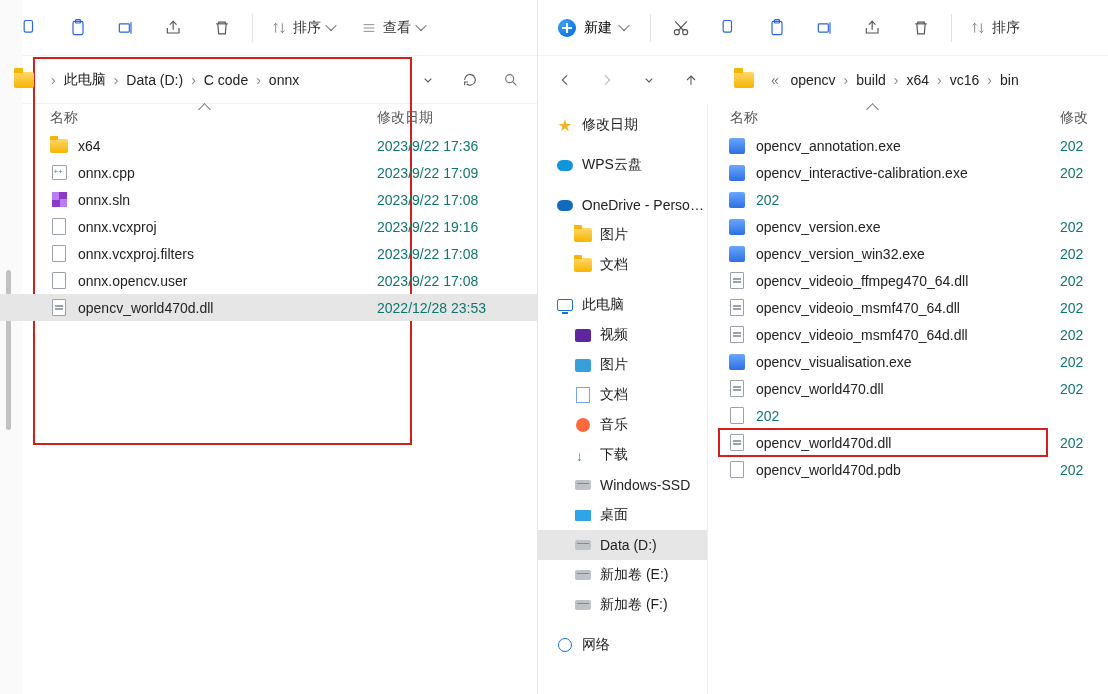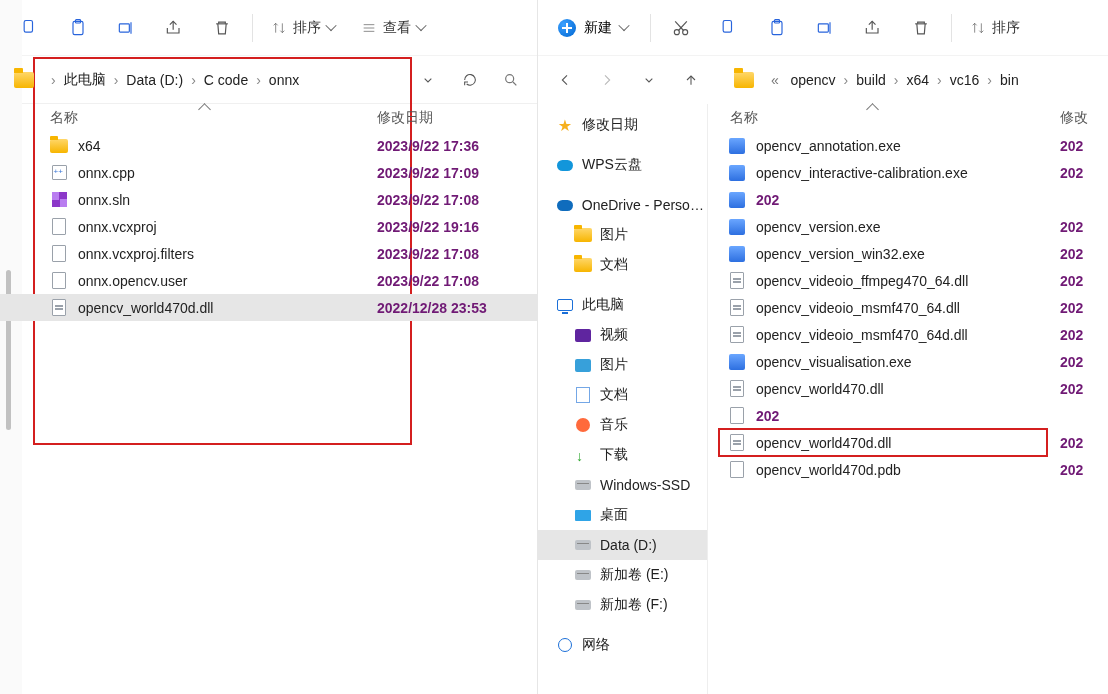--- a/index.html
+++ b/index.html
@@ -45,21 +45,21 @@
   .cols { height:28px; display:flex; align-items:center; color:#555; font-size:13px; position:relative; }
   .cols .c1 { padding-left:50px; flex:1; }
   .cols .c2 { width:160px; }
   .sort-caret { position:absolute; left:200px; top:1px; }
   .sort-caret::before { content:""; display:block; width:8px; height:8px; border-left:1.2px solid #777; border-top:1.2px solid #777; transform:rotate(45deg); }
   .files { }
   .frow { height:27px; display:flex; align-items:center; font-size:13.5px; color:#222; cursor:pointer; }
   .frow.sel { background:#e6e6e6; }
   .frow .fi { width:22px; display:flex; justify-content:center; margin-left:48px; margin-right:8px; }
   .frow .fname { flex:1; white-space:nowrap; overflow:hidden; text-overflow:ellipsis; }
-  .frow .fdate { width:160px; color:#701a75;font-weight:bold; }
+  .frow .fdate { width:160px; color:#0f766e; }
   .redbox1 { position:absolute; left:33px; top:57px; width:379px; height:388px; border:2px solid #d41f1f; pointer-events:none; }
   .redbox2 { position:absolute; border:2px solid #d41f1f; pointer-events:none; }
 
   
   .split-right { display:flex; height:calc(694px - 56px - 48px); }
   .nav { width:170px; border-right:1px solid #eee; padding:6px 0; overflow:hidden; }
   .nrow { height:30px; display:flex; align-items:center; gap:8px; padding-left:18px; font-size:13.5px; color:#222; cursor:pointer; }
   .nrow.indent { padding-left:36px; }
   .nrow.sel { background:#e6e6e6; }
   .nrow .ic { width:18px; height:18px; display:flex; align-items:center; justify-content:center; }

